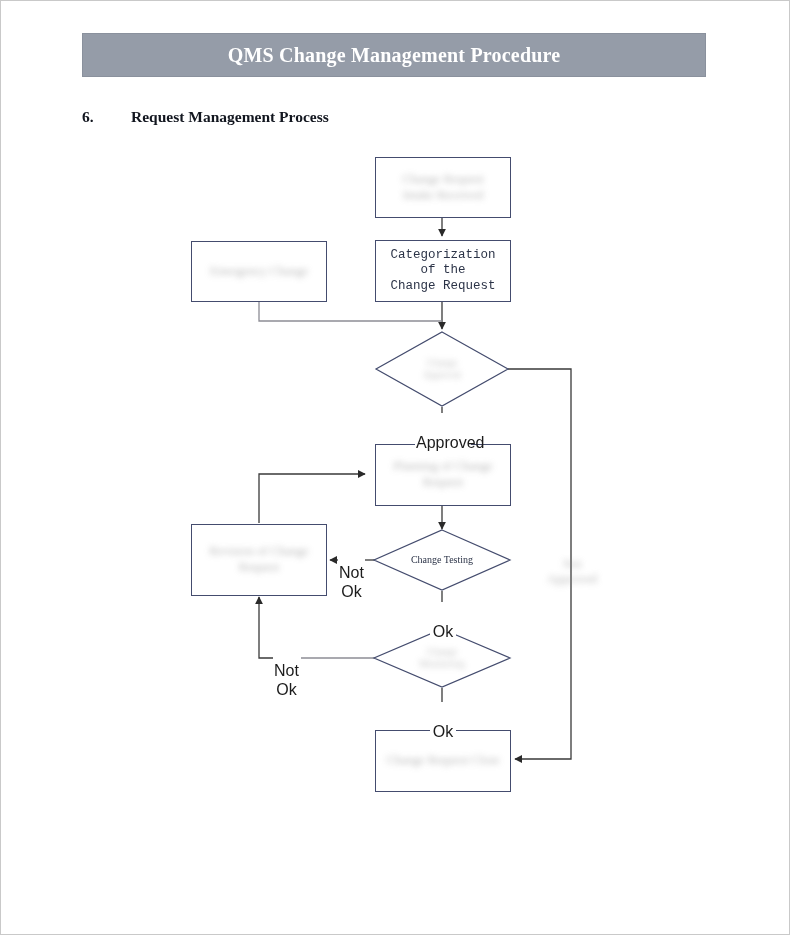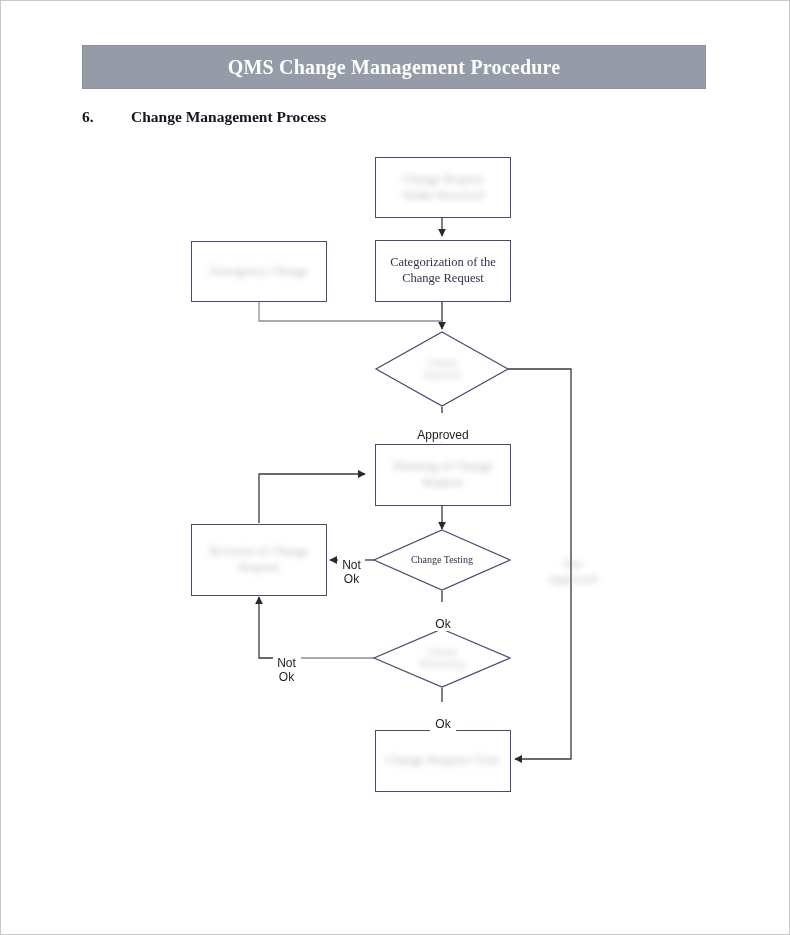--- a/index.html
+++ b/index.html
@@ -19,21 +19,21 @@
     width: 790px;
     height: 935px;
     background: #ffffff;
     box-sizing: border-box;
     border: 1px solid #c9c9c9;
   }
   
   #doc-header {
     position: absolute;
     left: 81px;
-    top: 44px;
+    top: 32px;
     width: 624px;
     height: 44px;
     background: #959ca8;
     border: 1px solid #8a919d;
     box-sizing: border-box;
     display: flex;
     align-items: center;
     justify-content: center;
   }
   #doc-header-title {
@@ -129,21 +129,21 @@
     font-family: "Liberation Serif", serif;
     font-size: 10px;
     line-height: 1.25;
     color: #2b3347;
     white-space: pre-line;
     pointer-events: none;
   }
   .edge-label {
     position: absolute;
     font-family: "Liberation Sans", sans-serif;
-    font-size: 12px;
+    font-size: 16px;
     line-height: 1.22;
     color: #1c1c1c;
     background: #ffffff;
     text-align: center;
     white-space: pre-line;
     padding: 0 1px;
   }
   .side-label {
     position: absolute;
     font-family: "Liberation Serif", serif;
@@ -161,21 +161,21 @@
 <body>
 
 <div id="page">
 
   <div id="doc-header">
     <span id="doc-header-title">QMS Change Management Procedure</span>
   </div>
 
   <div id="section-heading">
     <span id="section-number">6.</span>
-    <span id="section-title">Change Management Process</span>
+    <span id="section-title">Request Management Process</span>
   </div>
 
   <div id="flowchart">
 
     <svg id="flow-svg" viewBox="0 0 790 935" xmlns="http://www.w3.org/2000/svg">
       <defs>
         <marker id="arrow" viewBox="0 0 10 10" refX="9" refY="5" markerWidth="6" markerHeight="6" orient="auto-start-reverse">
           <path d="M 0 0 L 10 5 L 0 10 z" fill="#2a2a2a"></path>
         </marker>
       </defs>
@@ -214,21 +214,21 @@
         <polygon points="441,529 509,559 441,589 373,559"></polygon>
         <polygon points="441,628 509,657 441,686 373,657"></polygon>
       </g>
     </svg>
 
     <div class="node box redacted" style="left:374px; top:156px; width:136px; height:61px;">
       <span class="node-label">Change Request
 Intake Received</span>
     </div>
 
-    <div class="node box" style="left:374px; top:239px; width:136px; height:62px;">
+    <div class="node box" style="left:374px; top:239px; width:136px; height:62px;font-family:Liberation Mono, monospace;">
       <span class="node-label">Categorization of the
 Change Request</span>
     </div>
 
     <div class="node box redacted" style="left:190px; top:240px; width:136px; height:61px;">
       <span class="node-label">Emergency Change</span>
     </div>
 
     <div class="node box redacted" style="left:374px; top:443px; width:136px; height:62px;">
       <span class="node-label">Planning of Change

